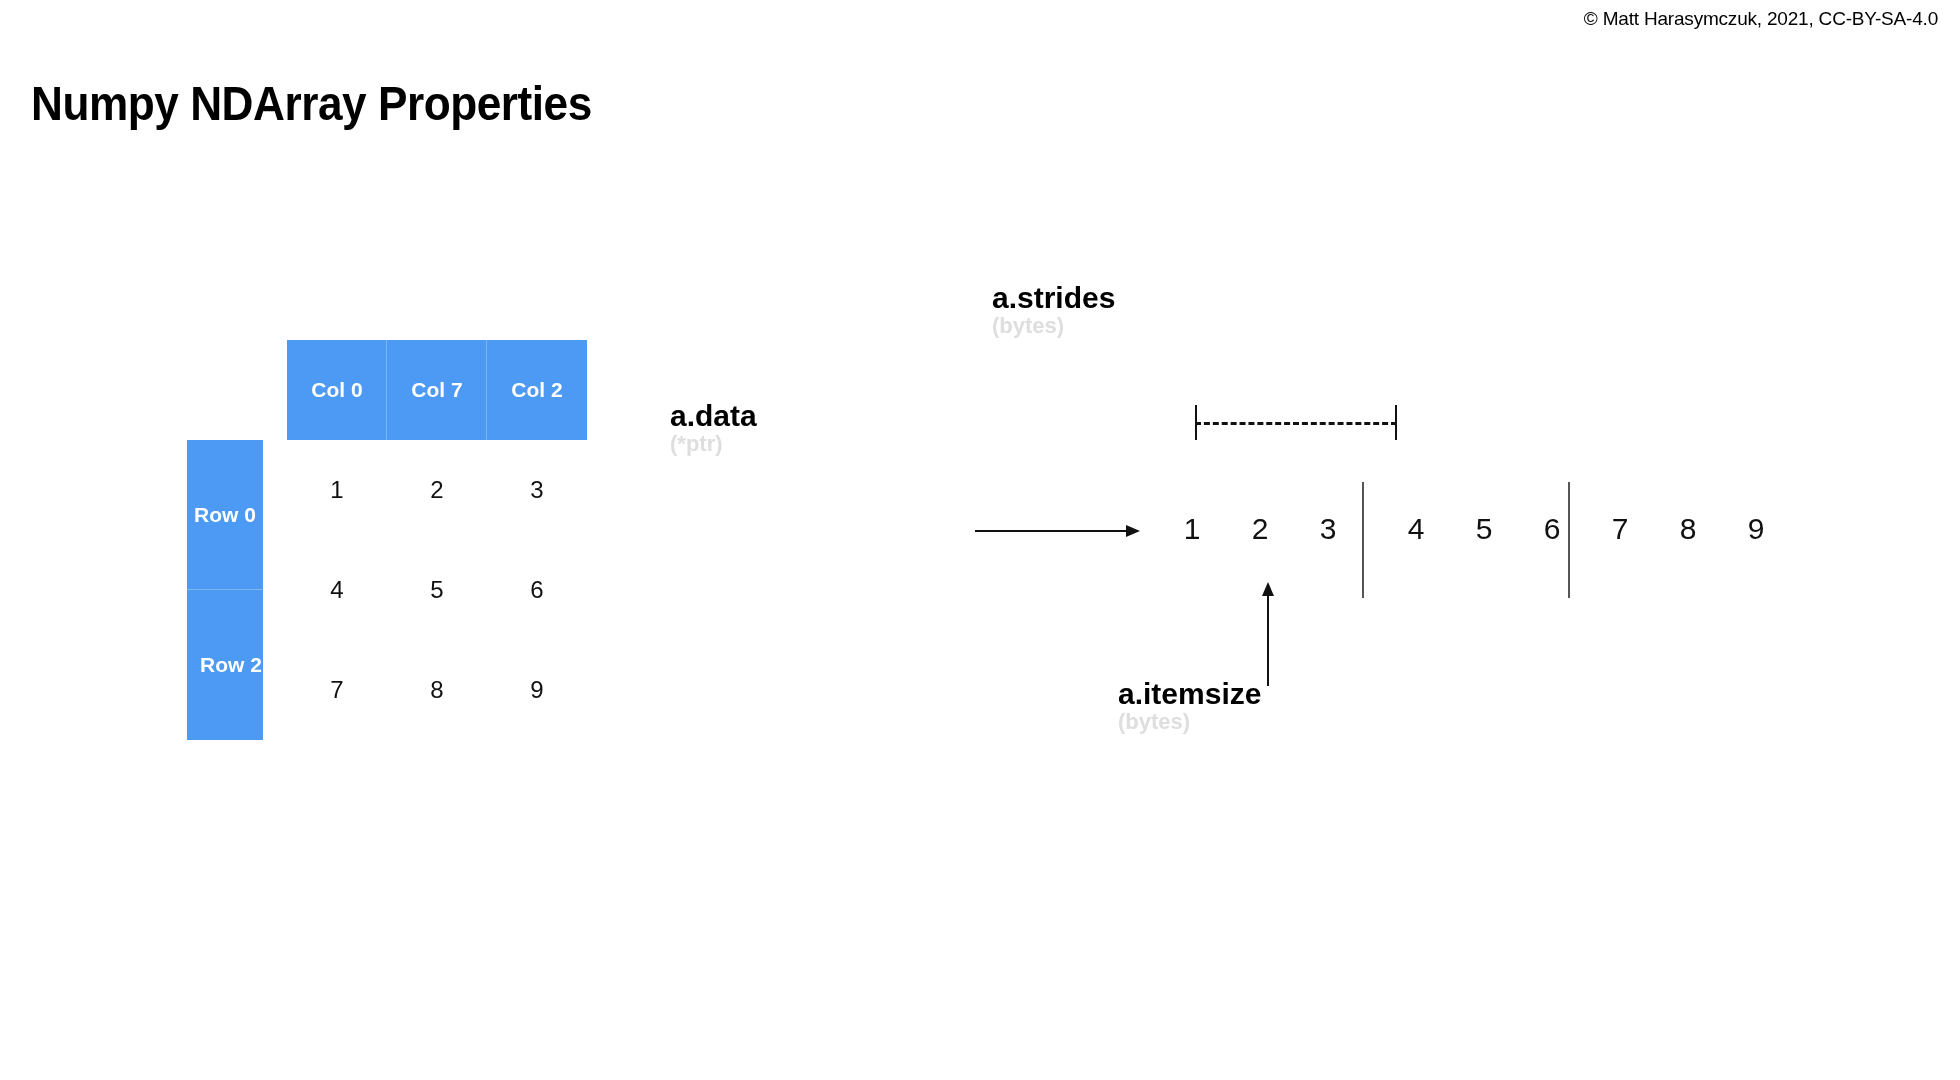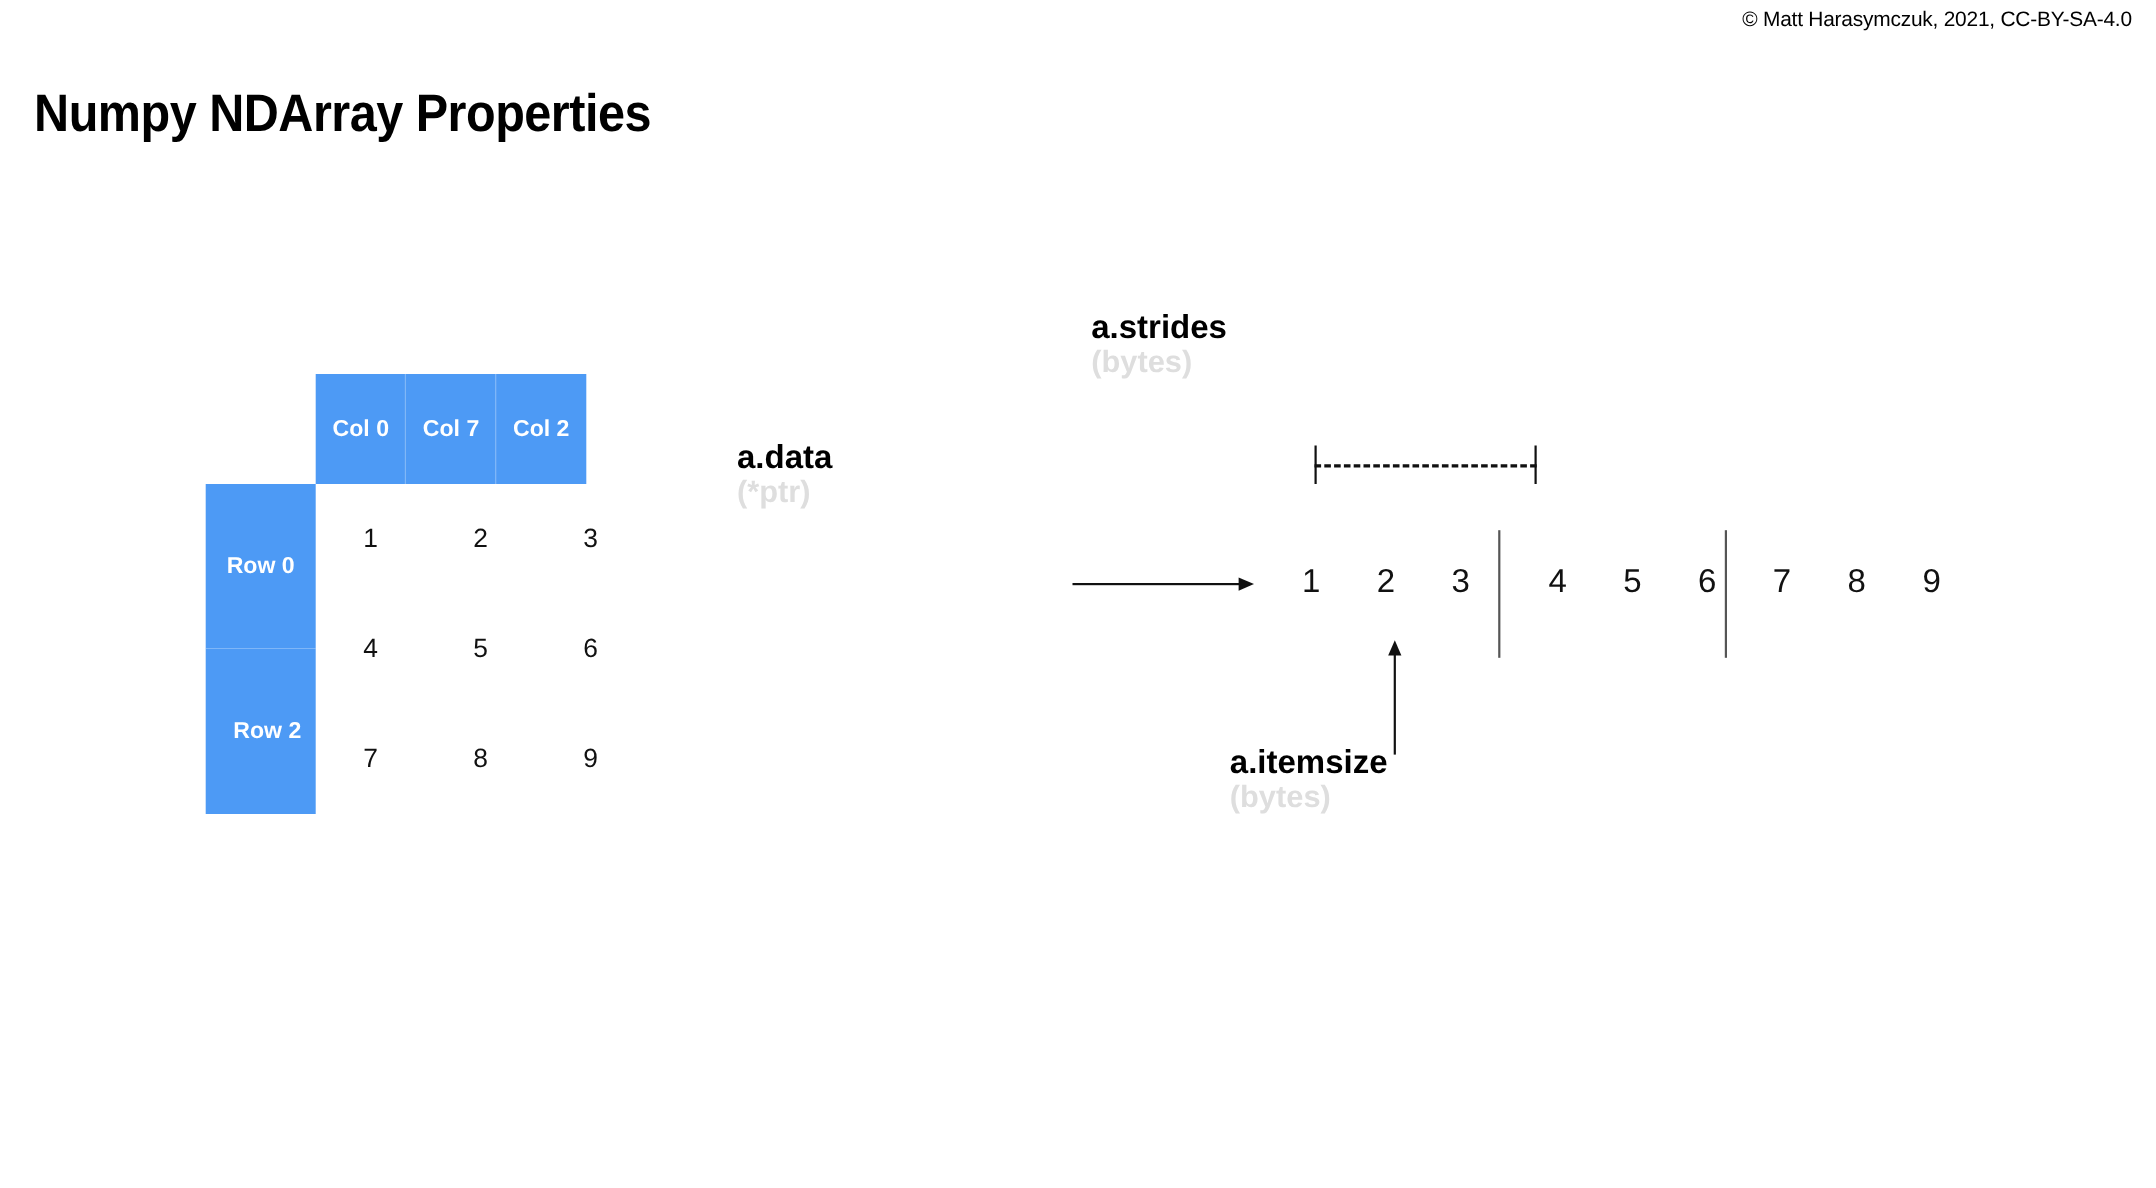--- a/index.html
+++ b/index.html
@@ -51,42 +51,42 @@
     position: absolute;
     left: 0;
     top: 0;
     width: 100px;
     height: 100px;
   }
   .col-headers {
     position: absolute;
     left: 100px;
     top: 0;
-    width: 246px;
+    width: 300px;
     height: 100px;
     display: flex;
   }
   .col-head {
     flex: 1 1 0;
     background: #4d9af5;
     color: #ffffff;
     font-size: 21px;
     font-weight: bold;
     display: flex;
     align-items: center;
     justify-content: center;
     box-shadow: inset -1px 0 0 rgba(255,255,255,0.28);
   }
   .col-head:last-child { box-shadow: none; }
 
   .row-headers {
     position: absolute;
     left: 0;
     top: 100px;
-    width: 100px;
+    width: 76px;
     height: 300px;
     display: flex;
     flex-direction: column;
   }
   .row-head {
     flex: 1 1 0;
     background: #4d9af5;
     color: #ffffff;
     font-size: 21px;
     font-weight: bold;
@@ -128,21 +128,21 @@
     position: absolute;
     white-space: nowrap;
   }
   .lbl-main {
     font-size: 30px;
     font-weight: bold;
     color: #000000;
     line-height: 1.08;
   }
   .lbl-sub {
-    font-size: 28px;
+    font-size: 22px;
     font-weight: bold;
     color: #dedede;
     line-height: 1.08;
   }
 
   
   .strides-label {
     left: 162px;
     top: -8px;
     width: 300px;

